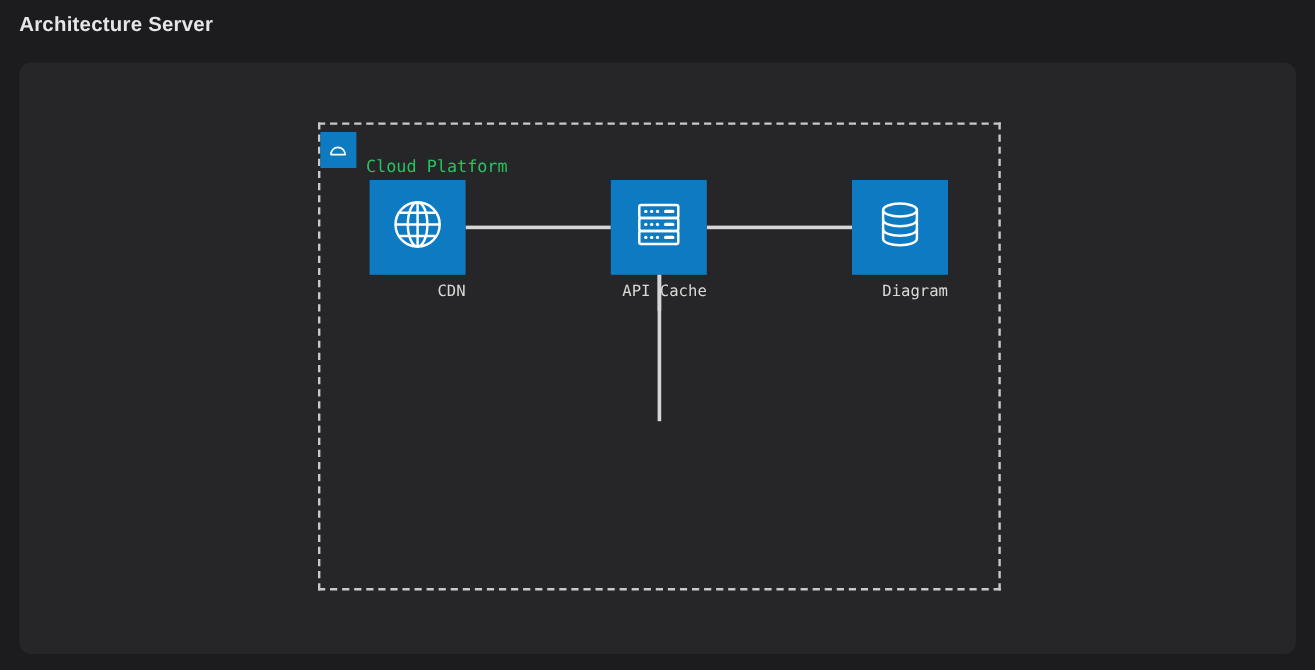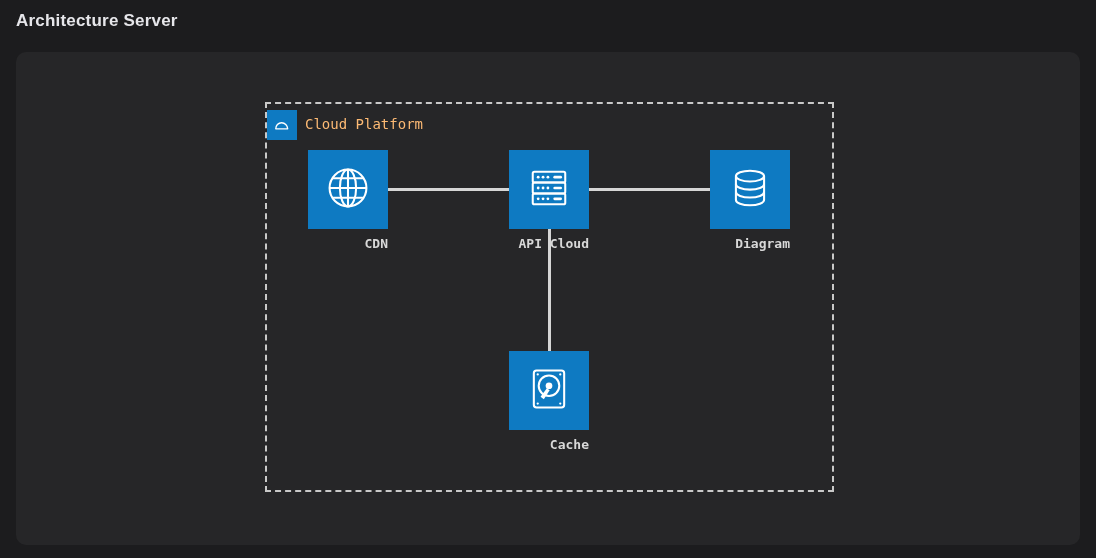--- a/index.html
+++ b/index.html
@@ -54,40 +54,39 @@
     width: 30px;
     height: 30px;
     background: #0e7ac2;
     display: flex;
     align-items: center;
     justify-content: center;
   }
   .cluster-label {
     position: absolute;
     left: 38px;
-    top: 12px;
+    top: 27px;
     font-family: "DejaVu Sans Mono", "Liberation Mono", monospace;
     font-size: 14px;
-    color: #fdba74;
+    color: #22c55e;
     white-space: nowrap;
   }
 
   
   .edge {
     position: absolute;
     background: #d6d6d6;
   }
   .edge-h { height: 3px; }
   .edge-v { width: 3px; }
 
   
   .node {
     position: absolute;
     width: 80px;
-    font-weight: bold;
   }
   .node-box {
     width: 80px;
     height: 79px;
     background: #0e7ac2;
     display: flex;
     align-items: center;
     justify-content: center;
   }
   .node-label {
@@ -181,21 +180,21 @@
                 <circle cx="18.5" cy="34" r="1.3"></circle>
                 <circle cx="23" cy="34" r="1.3"></circle>
               <rect x="28" y="12.8" width="8" height="2.4" rx="1.2"></rect>
               <rect x="28" y="22.8" width="8" height="2.4" rx="1.2"></rect>
               <rect x="28" y="32.8" width="8" height="2.4" rx="1.2"></rect>
             </g>
           </svg>
         </span>
       </div>
       <div class="label-wrap">
-        <div class="node-label">API Cloud</div>
+        <div class="node-label">API Cache</div>
       </div>
     </div>
 
     <div class="node" id="node-database">
       <div class="node-box">
         <span>
           <svg width="52" height="52" viewBox="0 0 48 48" aria-hidden="true">
             <g fill="none" stroke="#ffffff" stroke-width="1.9" stroke-linecap="round">
               <ellipse cx="24" cy="13" rx="13" ry="5"></ellipse>
               <path d="M11 13 L11 35"></path>
@@ -205,41 +204,20 @@
               <path d="M11 27.8 C11 30.6 16.8 32.8 24 32.8 C31.2 32.8 37 30.6 37 27.8"></path>
             </g>
           </svg>
         </span>
       </div>
       <div class="label-wrap">
         <div class="node-label">Diagram</div>
       </div>
     </div>
 
-    <div class="node" id="node-cache">
-      <div class="node-box">
-        <span>
-          <svg width="52" height="52" viewBox="0 0 48 48" aria-hidden="true">
-            <rect x="10" y="7" width="28" height="34" rx="2.5" fill="none" stroke="#ffffff" stroke-width="1.9"></rect>
-            <circle cx="24" cy="21" r="9.5" fill="none" stroke="#ffffff" stroke-width="1.9"></circle>
-            <circle cx="24" cy="21" r="3.1" fill="#ffffff"></circle>
-            <path d="M22 23.3 L16.2 31.2 L19.2 33.4 L24.6 25.2 Z" fill="#ffffff"></path>
-            <g fill="#ffffff">
-              <circle cx="13.6" cy="10.6" r="1.05"></circle>
-              <circle cx="34.4" cy="10.6" r="1.05"></circle>
-              <circle cx="13.6" cy="37.4" r="1.05"></circle>
-              <circle cx="34.4" cy="37.4" r="1.05"></circle>
-            </g>
-          </svg>
-        </span>
-      </div>
-      <div class="label-wrap">
-        <div class="node-label">Cache</div>
-      </div>
-    </div>
 
   </div>
 
   <div class="layer-over">
     <div class="edge edge-v" style="left:532px; top:177px; height:30px;"></div>
   </div>
 
 </div>
 
 </body></html>

